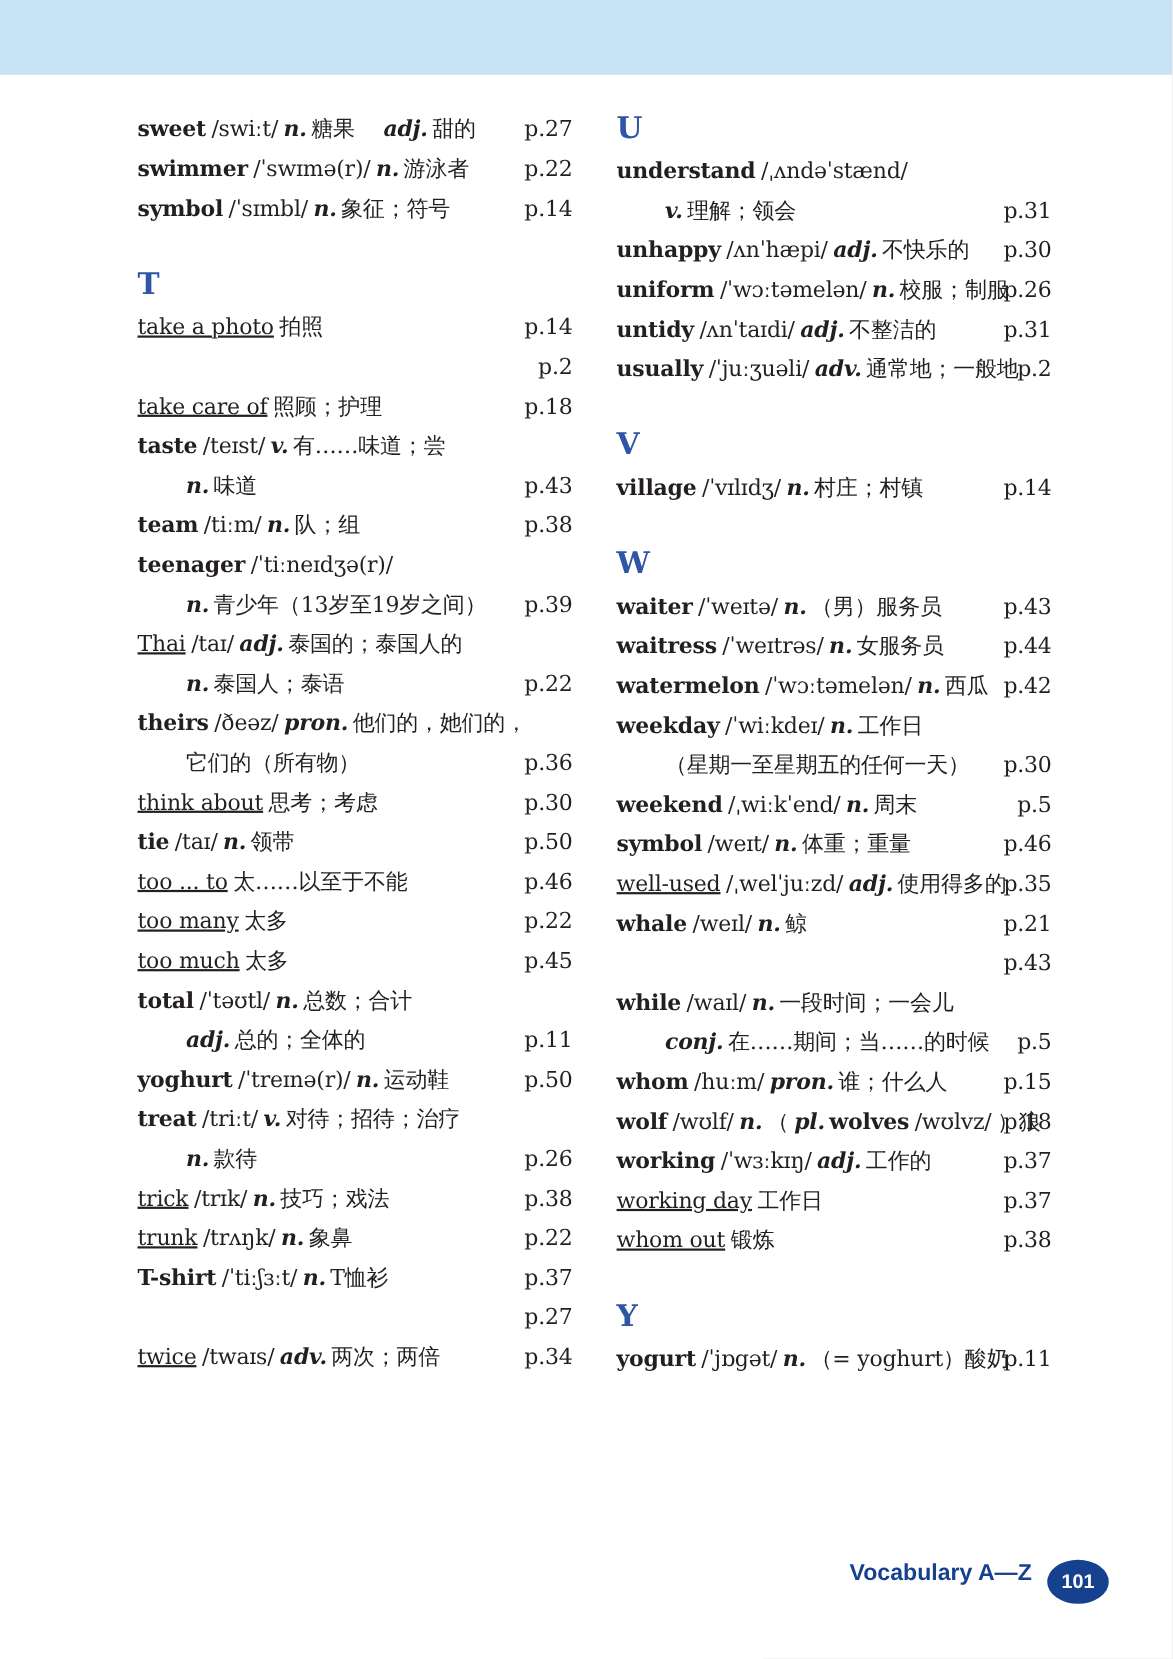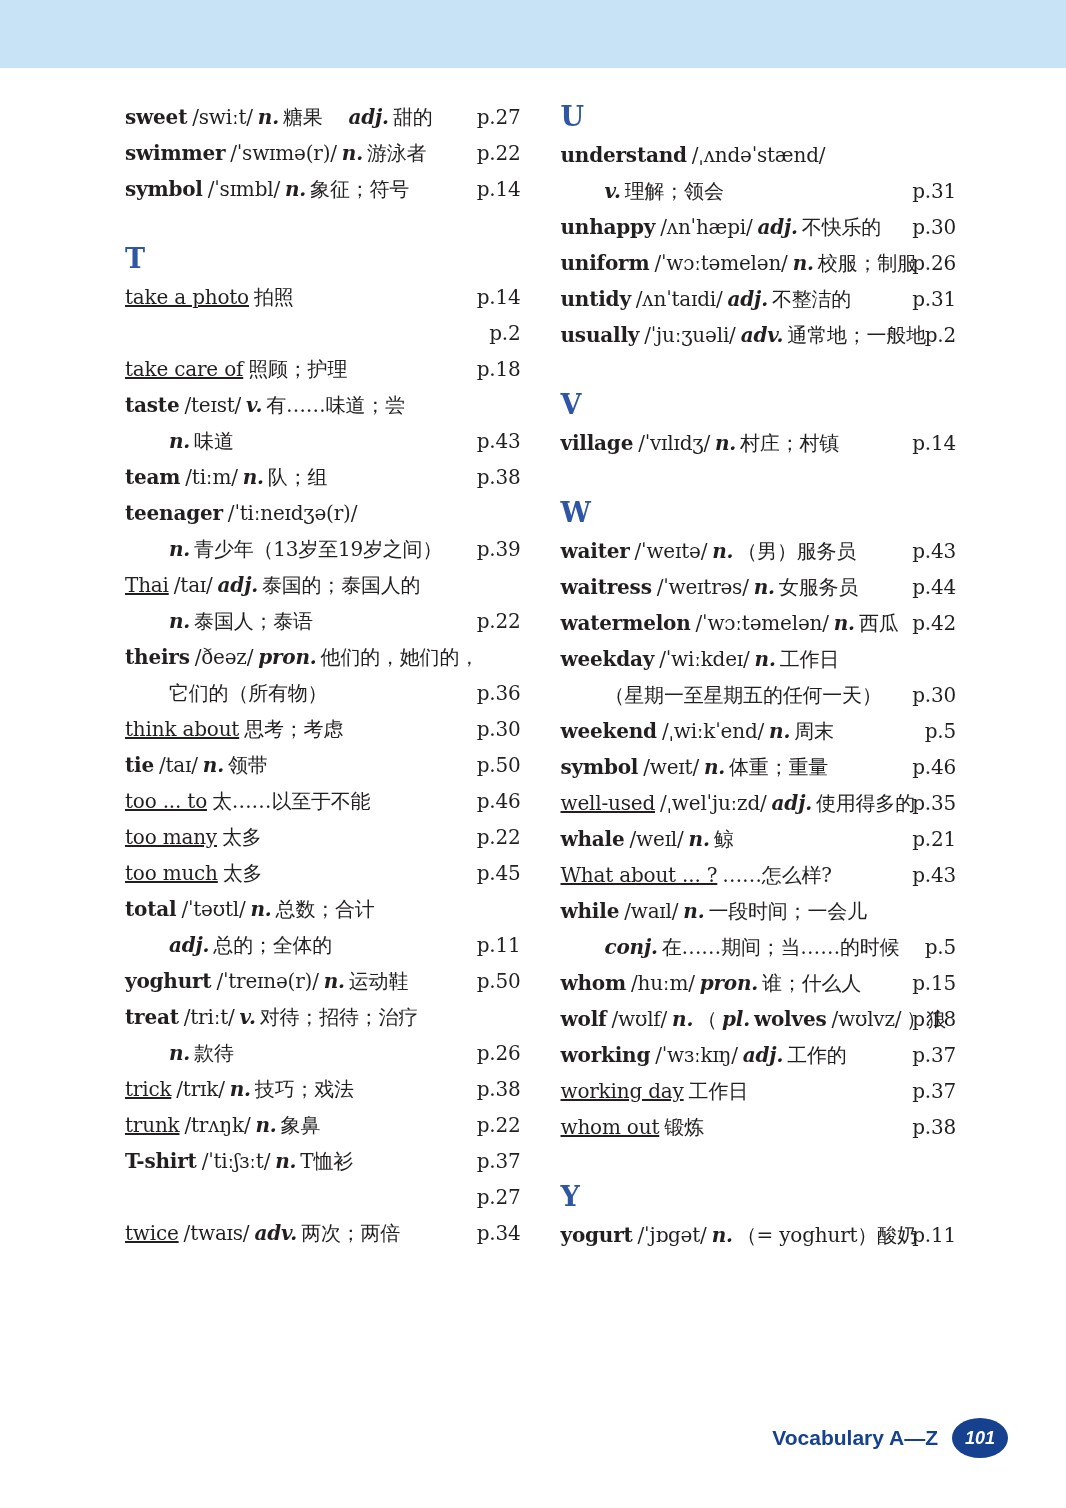--- a/index.html
+++ b/index.html
@@ -42,34 +42,34 @@
   .seg:last-child { margin-right:0; }
   .seg-w  { font-weight:bold; }
   .seg-wr { font-weight:normal;text-decoration:underline; }
   .seg-ipa { font-weight:normal; }
   .seg-pos { font-style:italic; font-weight:600; margin-right:4px; }
   .seg-def { font-weight:normal; }
   .seg-gap { display:inline-block; width:16px; }
   .page-ref { margin-left:auto; padding-left:8px; font-weight:normal; }
   .footer {
     position:absolute; top:1418px; right:58px;
-    display:flex; align-items:center; gap:14px;
+    display:flex; gap:14px;
     font-family:"Liberation Sans","DejaVu Sans",sans-serif;
   }
   .footer-label {
     color:var(--footer-text,#15418e);
     font-size:21px; font-weight:bold;
   }
   .page-badge {
     display:inline-block; width:56px; height:40px;
     background:var(--badge-bg,#15418e);
     border-radius:50%;
     color:var(--badge-text,#ffffff);
     font-size:18px; font-weight:bold;
-    text-align:center; line-height:40px;font-style:italic;
+    text-align:center; line-height:40px;
   }
 </style>
 </head>
 <body>
 
 <div class="page">
   <div class="header-bar"></div>
 
   <div class="content">
     <div class="col">
@@ -247,21 +247,20 @@
         </div>
         <div class="line">
           <span class="segs"><span class="seg seg-wr">well-used</span><span class="seg seg-ipa">/ˌwelˈjuːzd/</span><span class="seg seg-pos">adj.</span><span class="seg seg-def">使用得多的</span></span>
           <span class="page-ref">p.35</span>
         </div>
         <div class="line">
           <span class="segs"><span class="seg seg-w">whale</span><span class="seg seg-ipa">/weɪl/</span><span class="seg seg-pos">n.</span><span class="seg seg-def">鲸</span></span>
           <span class="page-ref">p.21</span>
         </div>
         <div class="line">
-          <span class="segs"><span class="seg seg-wr">What about ... ?</span><span class="seg seg-def">……怎么样?</span></span>
           <span class="page-ref">p.43</span>
         </div>
         <div class="line">
           <span class="segs"><span class="seg seg-w">while</span><span class="seg seg-ipa">/waɪl/</span><span class="seg seg-pos">n.</span><span class="seg seg-def">一段时间；一会儿</span></span>
         </div>
         <div class="line indent">
           <span class="segs"><span class="seg seg-pos">conj.</span><span class="seg seg-def">在……期间；当……的时候</span></span>
           <span class="page-ref">p.5</span>
         </div>
         <div class="line">

